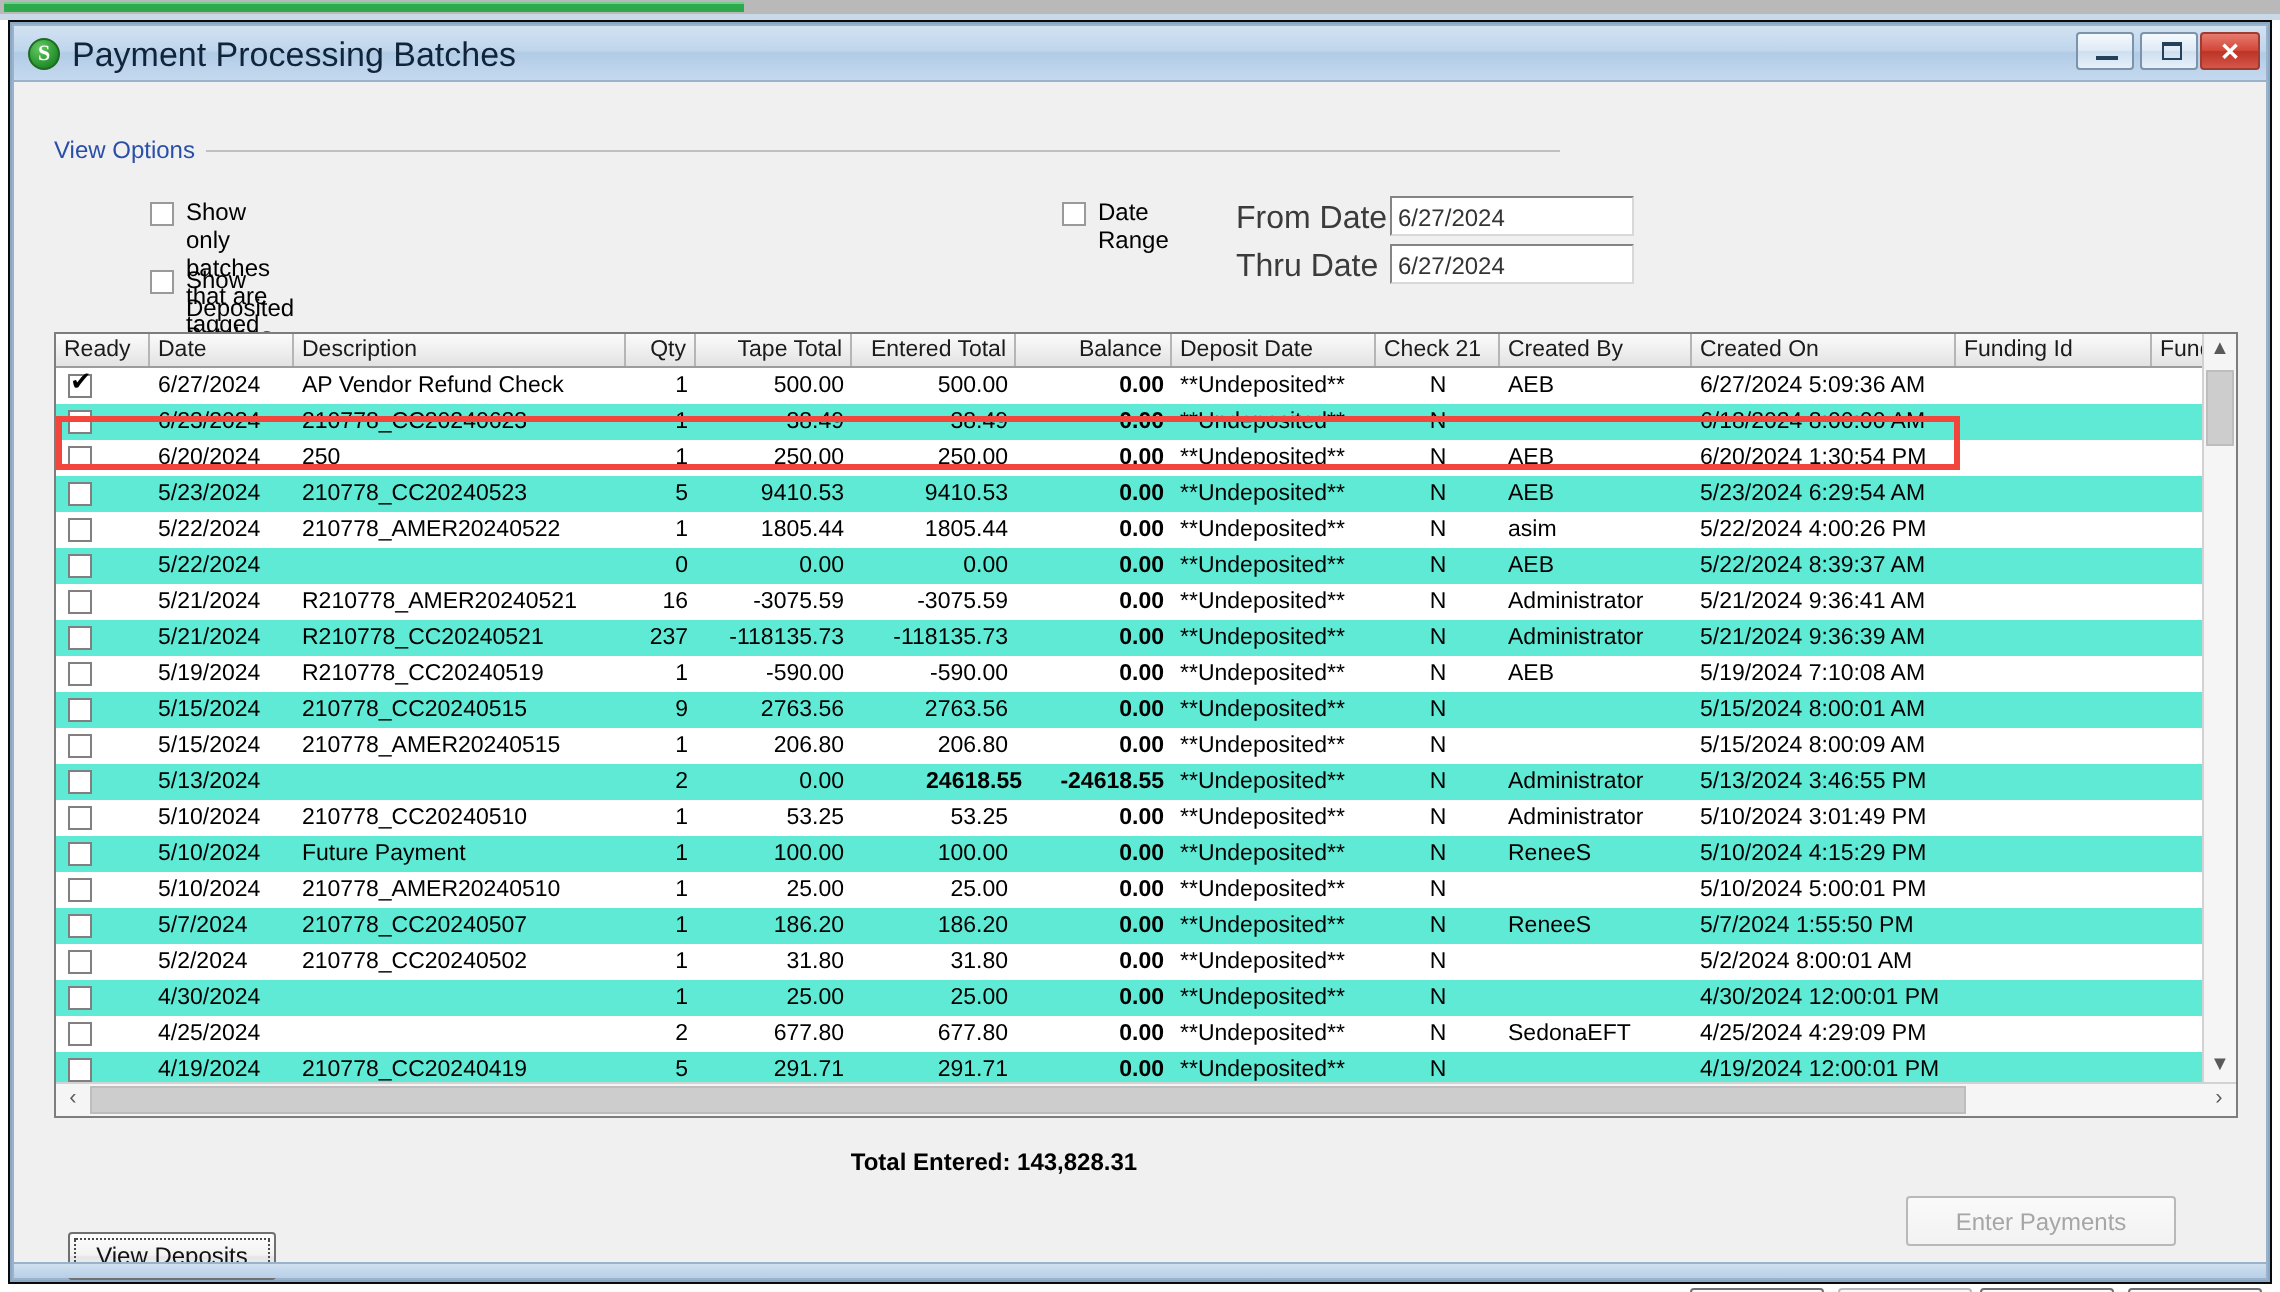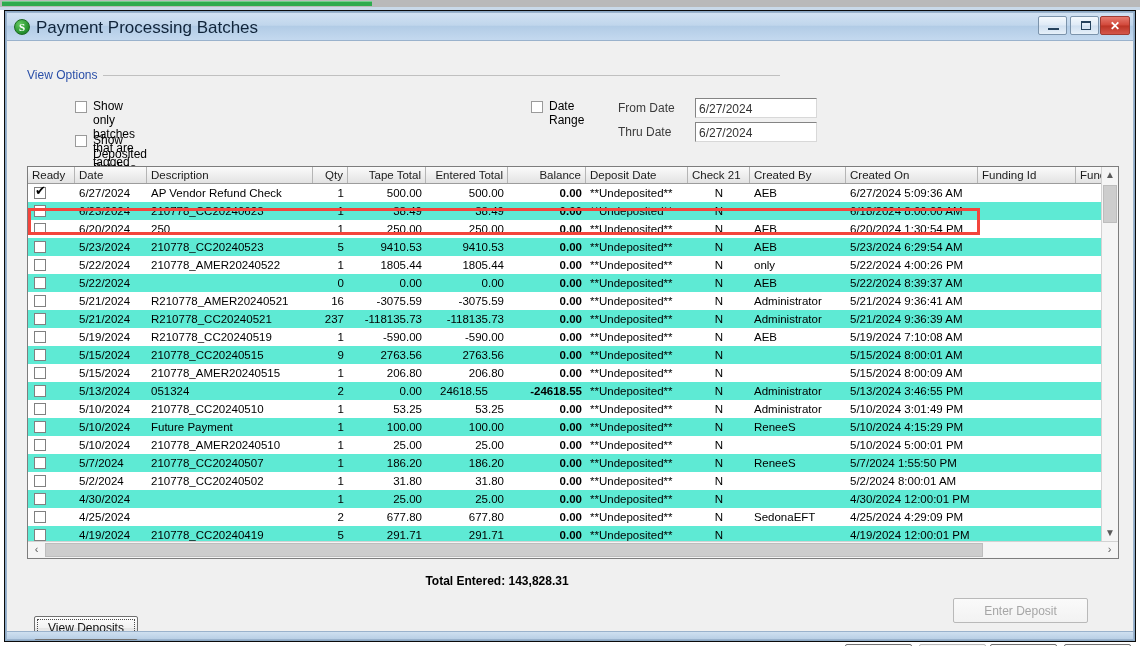--- a/index.html
+++ b/index.html
@@ -122,21 +122,21 @@
     position: absolute; left: 18px; top: -2px;
     font-size: 12px; color: #000000; white-space: pre-line;
     line-height: 14px;
   }
 
   #chk-ready { left: 68px; top: 60px; }
   #chk-deposited { left: 68px; top: 94px; }
   #chk-daterange { left: 524px; top: 60px; }
 
   .date-label {
-    position: absolute; font-size: 12px; color: #3b3b3b;
+    position: absolute; font-size: 16px; color: #3b3b3b;
   }
   #lbl-from { left: 611px; top: 60px; }
   #lbl-thru { left: 611px; top: 84px; }
 
   .date-input {
     position: absolute; width: 122px; height: 20px;
     border: 1px solid #848484;
     border-right-color: #d8d8d8; border-bottom-color: #d8d8d8;
     background: #ffffff;
     font-size: 12px; color: #333333;
@@ -409,21 +409,21 @@
             <div class="row">
               <span class="rowchk"></span>
               <div class="cell" style="left: 47px; width: 72px;">5/22/2024</div>
               <div class="cell" style="left: 119px; width: 166px;">210778_AMER20240522</div>
               <div class="cell r" style="left: 285px; width: 35px;">1</div>
               <div class="cell r" style="left: 320px; width: 78px;">1805.44</div>
               <div class="cell r" style="left: 398px; width: 82px;">1805.44</div>
               <div class="cell r b" style="left: 480px; width: 78px;">0.00</div>
               <div class="cell" style="left: 558px; width: 102px;">**Undeposited**</div>
               <div class="cell c" style="left: 660px; width: 62px;">N</div>
-              <div class="cell" style="left: 722px; width: 96px;">only</div>
+              <div class="cell" style="left: 722px; width: 96px;">asim</div>
               <div class="cell" style="left: 818px; width: 132px;">5/22/2024 4:00:26 PM</div>
             </div>
             <div class="row alt">
               <span class="rowchk"></span>
               <div class="cell" style="left: 47px; width: 72px;">5/22/2024</div>
               <div class="cell" style="left: 119px; width: 166px;"></div>
               <div class="cell r" style="left: 285px; width: 35px;">0</div>
               <div class="cell r" style="left: 320px; width: 78px;">0.00</div>
               <div class="cell r" style="left: 398px; width: 82px;">0.00</div>
               <div class="cell r b" style="left: 480px; width: 78px;">0.00</div>
@@ -493,24 +493,23 @@
               <div class="cell r" style="left: 398px; width: 82px;">206.80</div>
               <div class="cell r b" style="left: 480px; width: 78px;">0.00</div>
               <div class="cell" style="left: 558px; width: 102px;">**Undeposited**</div>
               <div class="cell c" style="left: 660px; width: 62px;">N</div>
               <div class="cell" style="left: 722px; width: 96px;"></div>
               <div class="cell" style="left: 818px; width: 132px;">5/15/2024 8:00:09 AM</div>
             </div>
             <div class="row alt">
               <span class="rowchk"></span>
               <div class="cell" style="left: 47px; width: 72px;">5/13/2024</div>
-              <div class="cell" style="left: 119px; width: 166px;">051324</div>
               <div class="cell r" style="left: 285px; width: 35px;">2</div>
               <div class="cell r" style="left: 320px; width: 78px;">0.00</div>
-              <div class="cell r" style="left: 382px; width: 82px;">24618.55</div>
+              <div class="cell r" style="left: 405px; width: 82px; font-weight: bold;">24618.55</div>
               <div class="cell r b" style="left: 480px; width: 78px;">-24618.55</div>
               <div class="cell" style="left: 558px; width: 102px;">**Undeposited**</div>
               <div class="cell c" style="left: 660px; width: 62px;">N</div>
               <div class="cell" style="left: 722px; width: 96px;">Administrator</div>
               <div class="cell" style="left: 818px; width: 132px;">5/13/2024 3:46:55 PM</div>
             </div>
             <div class="row">
               <span class="rowchk"></span>
               <div class="cell" style="left: 47px; width: 72px;">5/10/2024</div>
               <div class="cell" style="left: 119px; width: 166px;">210778_CC20240510</div>
@@ -629,21 +628,21 @@
     </div>
 
     <div id="total-entered">Total Entered: 143,828.31</div>
 
     <button class="btn" id="btn-view-deposits">
       <span class="focus-ring"></span>
       <span>View Deposits</span>
     </button>
 
     <button class="btn disabled" id="btn-enter-payments">
-      <span>Enter Deposit</span>
+      <span>Enter Payments</span>
     </button>
 
     <button class="btn" id="btn-deposit">
       
     </button>
     <button class="btn disabled" id="btn-edit">
       
     </button>
     <button class="btn" id="btn-new">
       

